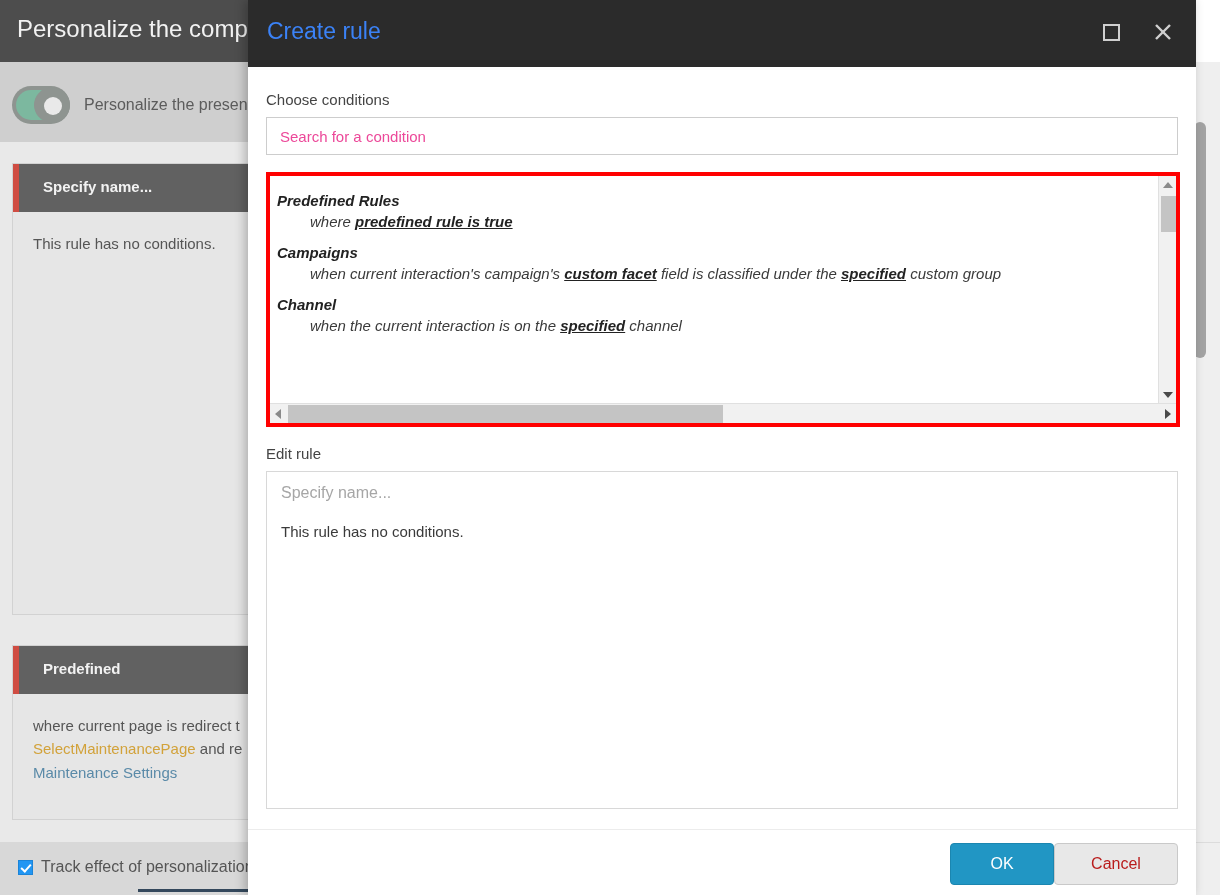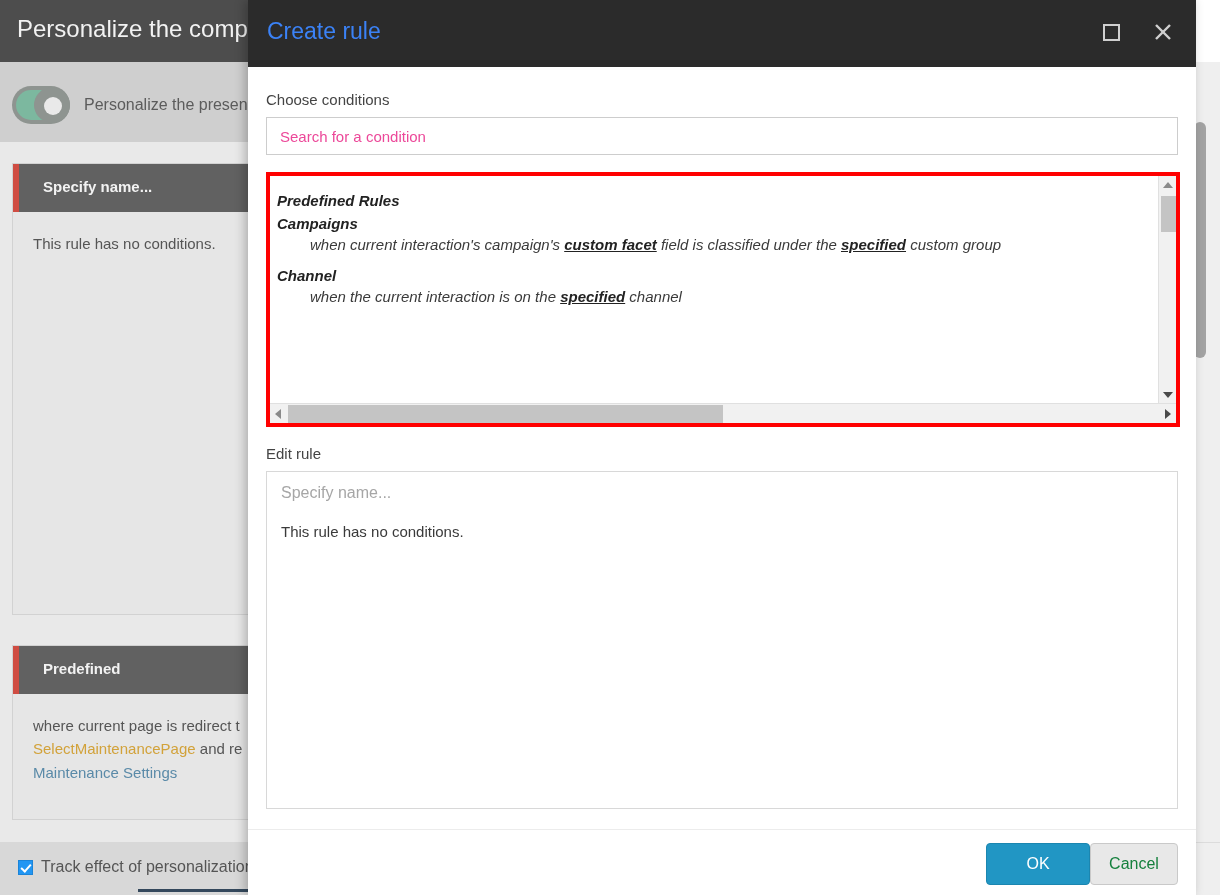--- a/index.html
+++ b/index.html
@@ -350,23 +350,23 @@
     cursor: pointer;
     border: 1px solid transparent;
   }
   .btn-ok {
     width: 104px;
     background: #2196c4;
     color: #ffffff;
     border-color: #1b86b0;
   }
   .btn-cancel {
-    width: 88px;
+    width: 124px;
     background: #e8e8e8;
-    color: #15803d;
+    color: #b91c1c;
     border-color: #c9c9c9;
   }
 </style>
 </head>
 <body>
 
 <div id="root">
 
   <div class="bg-page">
 
@@ -448,20 +448,21 @@
 
       <div class="search-box">
         <span class="search-box-text">Search for a condition</span>
       </div>
 
       <div class="cond-list-outer">
 
         <div class="cond-list-inner">
 
           <div class="grp-head">Predefined Rules</div>
+          <div class="cond-item"><span>where </span><span class="lnk">predefined rule is true</span></div>
 
           <div class="grp-head">Campaigns</div>
           <div class="cond-item"><span>when current interaction's campaign's </span><span class="lnk">custom facet</span><span> field is classified under the </span><span class="lnk">specified</span><span> custom group</span></div>
 
           <div class="grp-head">Channel</div>
           <div class="cond-item"><span>when the current interaction is on the </span><span class="lnk">specified</span><span> channel</span></div>
         </div>
 
         <div class="vsb">
           <div class="vsb-up">

